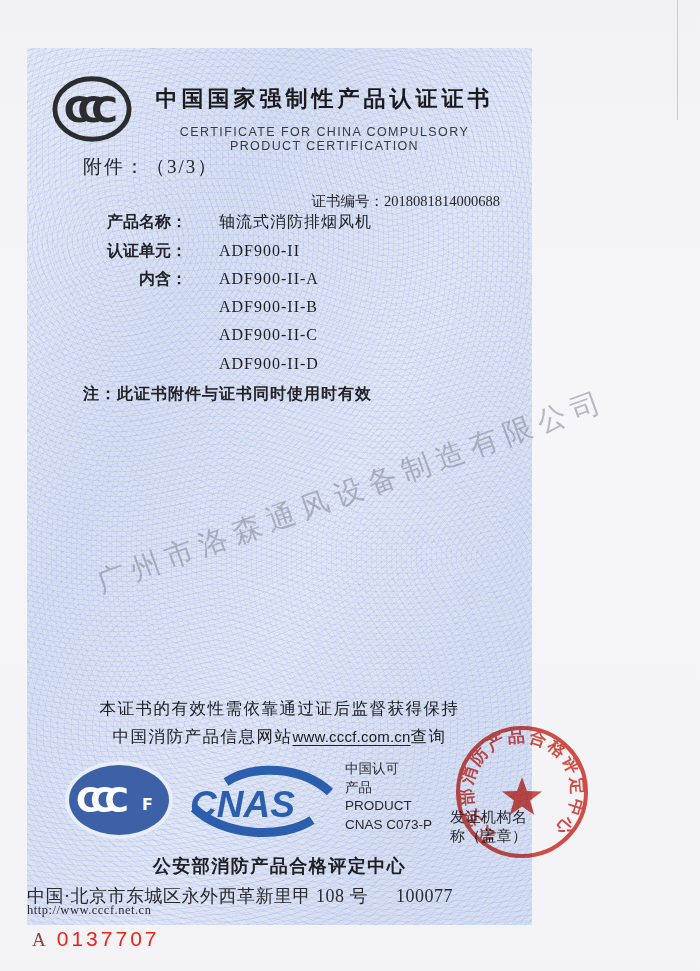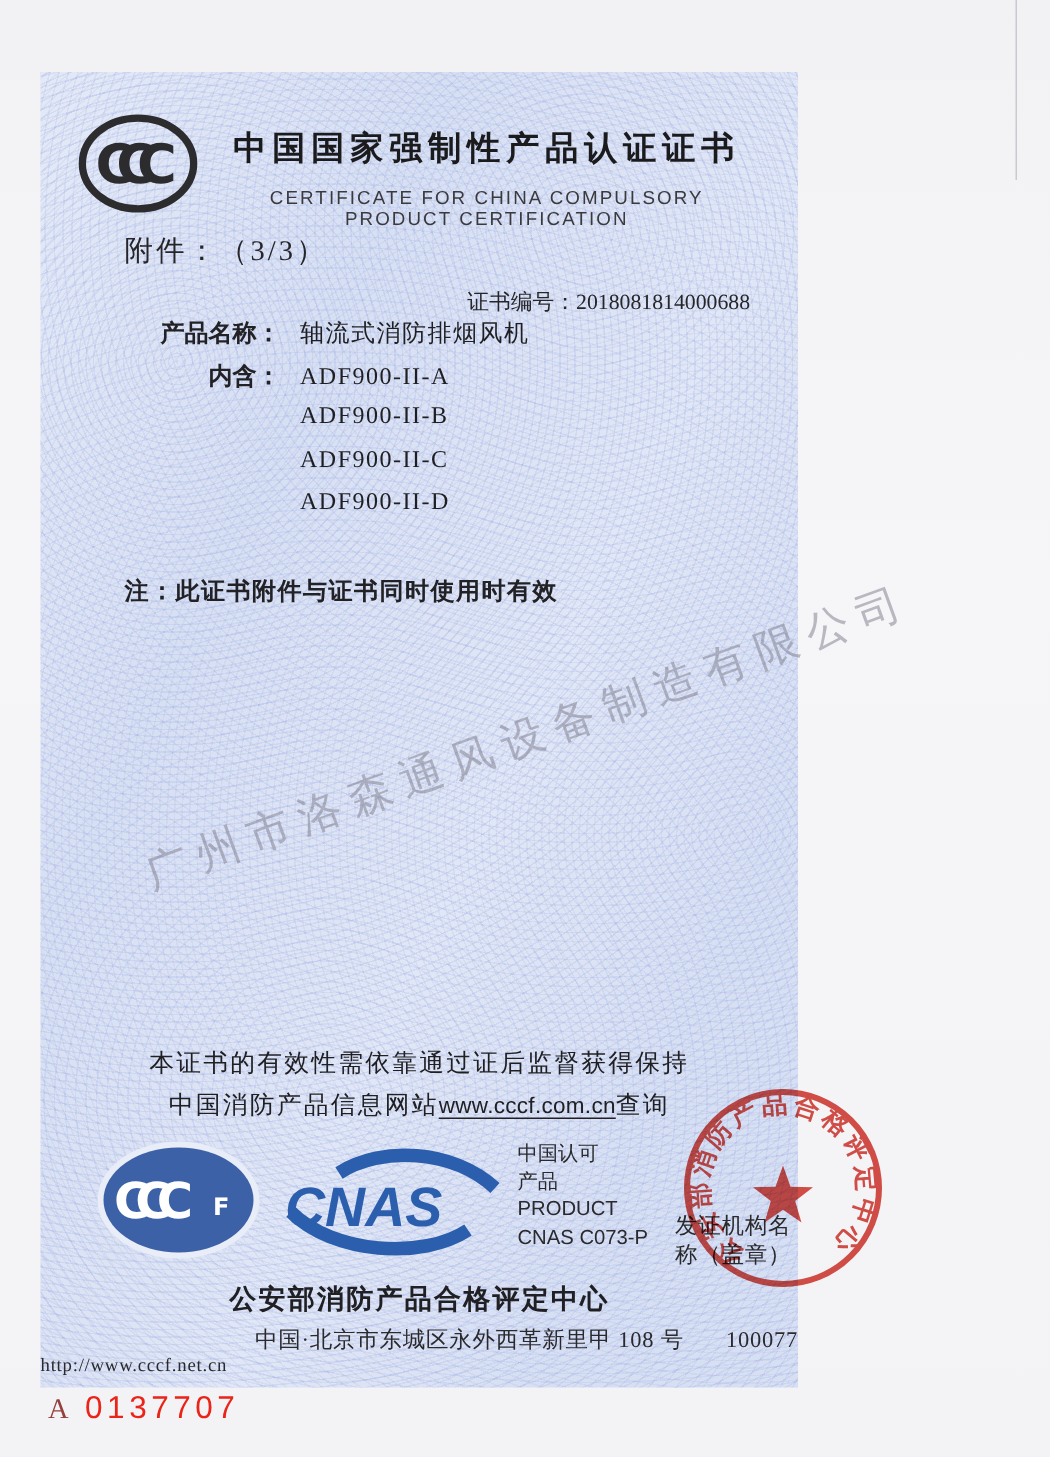--- a/index.html
+++ b/index.html
@@ -31,21 +31,21 @@
   .title-zh{ font-size:22px; font-weight:700; letter-spacing:4px; color:#1b1b1e; }
   .title-en{ margin-top:11px; font-family:"Liberation Sans", sans-serif; font-size:12.5px; letter-spacing:1.4px; color:#3a3a3e; }
 
   .attachment{ position:absolute; left:56px; top:106px; font-size:19px; letter-spacing:2px; color:#26262a; }
   .certno{ position:absolute; right:32px; top:144px; font-size:14.5px; color:#26262a; }
 
   
   .fields{ position:absolute; left:56px; top:164px; }
   .field-row{ display:flex; height:28.5px; align-items:baseline; font-size:16px; }
   .field-label{ width:104px; text-align:right; font-weight:600; color:#222226; }
-  .field-value{ margin-left:13px; letter-spacing:1px; color:#1f1f23; }
+  .field-value{ margin-left:32px; letter-spacing:1px; color:#1f1f23; }
   .note{ position:absolute; left:56px; top:336px; font-size:16px; font-weight:600; letter-spacing:1px; color:#222226; }
 
   
   .watermark{
     position:absolute; left:35px; top:424px; width:580px; text-align:center;
     transform:rotate(-20deg);
     font-size:29px; letter-spacing:7px;
     color:rgba(128,126,142,.52);
   }
 
@@ -59,21 +59,21 @@
   .cnas-logo{ position:absolute; left:159px; top:714px; width:154px; height:76px; }
   .accreditation{ position:absolute; left:318px; top:712px; font-family:"Liberation Sans", sans-serif; font-size:13.5px; line-height:18.5px; color:#2a2a2e; }
 
   
   .stamp{ position:absolute; left:425px; top:674px; width:140px; height:140px;
           color:#d4372e; opacity:.88; mix-blend-mode:multiply; z-index:3; }
   .issuer-caption{ position:absolute; left:423px; top:760px; font-size:15px; letter-spacing:0.5px; color:#2a2a2c; z-index:2; }
 
   
   .org-name{ position:absolute; left:0; right:0; top:806px; text-align:center; font-size:18px; font-weight:700; letter-spacing:1.5px; color:#202024; }
-  .org-address{ position:absolute; left:0; right:0; top:836px; text-align:right; font-size:15px; letter-spacing:0.5px; color:#2a2a2e; }
+  .org-address{ position:absolute; left:0; right:0; top:836px; text-align:left; font-size:18px; letter-spacing:0.5px; color:#2a2a2e; }
   .org-address .postcode{ margin-left:28px; }
   .org-url{ position:absolute; left:0; right:0; top:855px; font-size:12.5px; letter-spacing:0.5px; color:#2a2a2e; }
 
   
   .serial{ position:absolute; left:32px; top:927px; display:flex; align-items:baseline; gap:11px; }
   .serial-prefix{ font-size:19px; color:#94403c; }
   .serial-number{ font-family:"Liberation Sans", sans-serif; font-size:21px; letter-spacing:3px; color:#ea2418;text-align:center; }
 </style>
 </head>
 <body>
@@ -93,20 +93,24 @@
   </div>
 
   <div class="attachment">附件：（3/3）</div>
 
   <div class="certno"><span>证书编号：</span><span>2018081814000688</span></div>
 
   <div class="fields">
     <div class="field-row">
       <span class="field-label">产品名称：</span>
       <span class="field-value">轴流式消防排烟风机</span>
+    </div>
+    <div class="field-row">
+      <span class="field-label">认证单元：</span>
+      <span class="field-value">ADF900-II</span>
     </div>
     <div class="field-row">
       <span class="field-label">内含：</span>
       <span class="field-value">ADF900-II-A</span>
     </div>
     <div class="field-row">
       <span class="field-label"></span>
       <span class="field-value">ADF900-II-B</span>
     </div>
     <div class="field-row">

